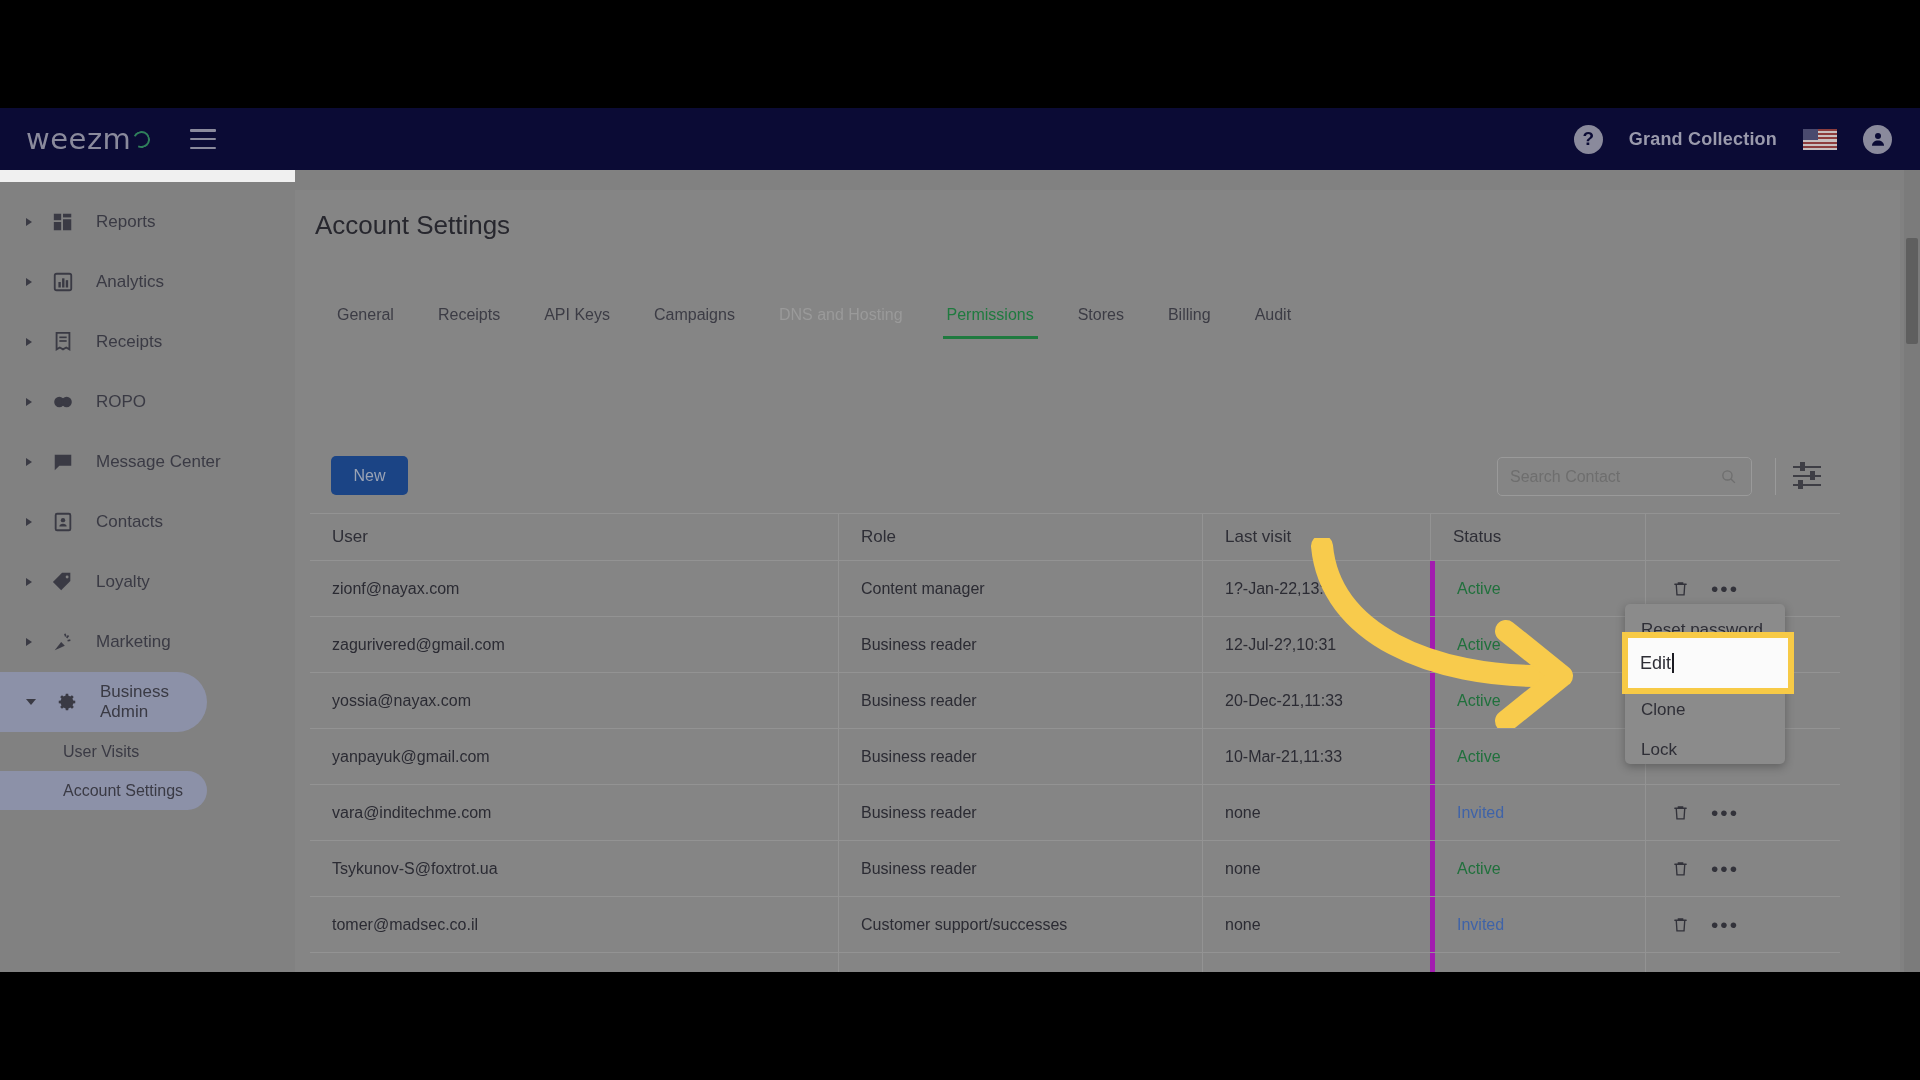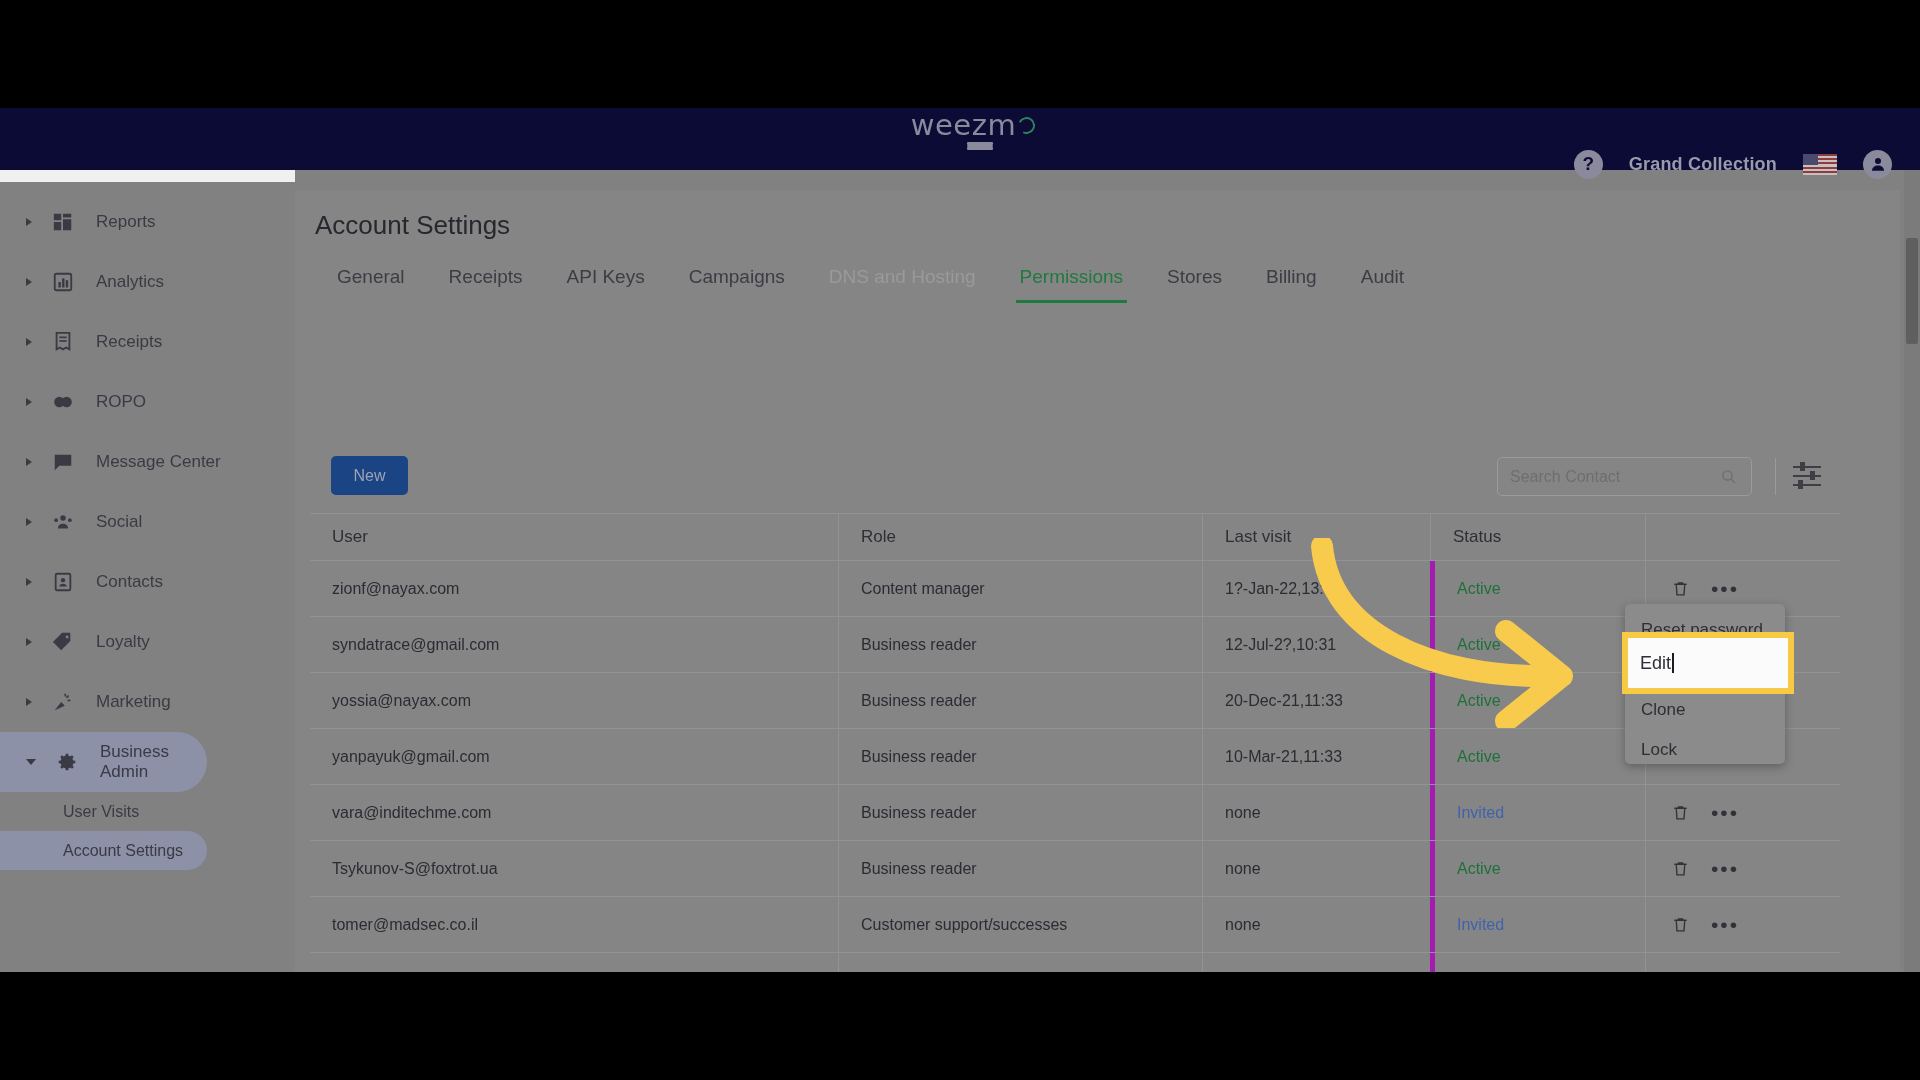--- a/index.html
+++ b/index.html
@@ -19,21 +19,20 @@
     overflow: hidden;
   }
 
   
   #navbar {
     position: absolute; left: 0; top: 0;
     width: 1920px; height: 62px;
     background: #0b0b35;
     display: flex; align-items: center;
     z-index: 5;
-    flex-direction: column;
   }
   #logo {
     margin-left: 26px;
     font-size: 29px;
     letter-spacing: .5px;
     color: #8a8a9c;
     font-weight: 400;
     display: flex; align-items: center;
     font-family: "DejaVu Sans", sans-serif;
   }
@@ -144,23 +143,23 @@
   }
   #page-title {
     position:absolute; left: 20px; top: 20px;
     font-size: 26px; color: #27272e; font-weight: 400;
   }
   #tabs {
     position:absolute; left: 20px; top: 76px;
     display:flex; align-items:flex-end; gap: 0;
   }
   .tab {
-    font-size: 19px; color: #3c3c45;
+    font-size: 16px; color: #3c3c45;
     padding: 0 22px 15px 22px;
-    cursor:pointer; position:relative;
+    cursor:pointer; position:relative;margin-top:40px;
   }
   .tab.disabled { color: #9a9a9a; }
   .tab.active { color: #1f7a3f; }
   .tab.active::after {
     content:""; position:absolute; left:18px; right:18px; bottom:0;
     height: 3px; background:#1f7a3f;
   }
 
   
   #btn-new {
@@ -344,32 +343,20 @@
     <div class="side-item">
       <span class="caret"></span>
       <span class="ico">
         <svg viewBox="0 0 24 24">
             <path d="M3 4h18v12H8l-5 5z"></path>
           </svg>
       </span>
       <span>Message Center</span>
     </div>
 
-    <div class="side-item">
-      <span class="caret"></span>
-      <span class="ico">
-        <svg viewBox="0 0 24 24">
-            <circle cx="12" cy="7.5" r="3"></circle>
-            <path d="M6.5 19c0-3.2 2.4-5 5.5-5s5.5 1.8 5.5 5z"></path>
-            <circle cx="4.5" cy="10" r="2"></circle>
-            <circle cx="19.5" cy="10" r="2"></circle>
-          </svg>
-      </span>
-      <span>Social</span>
-    </div>
 
     <div class="side-item">
       <span class="caret"></span>
       <span class="ico">
         <svg viewBox="0 0 24 24">
             <rect x="4" y="3" width="16" height="18" rx="1.5" fill="none" stroke="#3a3a44" stroke-width="2"></rect>
             <circle cx="12" cy="10" r="2.4"></circle>
             <path d="M8 17c0-2 1.8-3 4-3s4 1 4 3z"></path>
           </svg>
       </span>
@@ -470,21 +457,21 @@
             <span class="st-active">Active</span>
           </div>
           <div class="c-act">
             <svg class="ic-trash" viewBox="0 0 24 24">
               <path d="M4 6h16M9 6V4h6v2M6 6l1 15h10l1-15" fill="none" stroke="#32323a" stroke-width="1.9" stroke-linecap="round"></path>
             </svg>
             <span class="ic-dots">•••</span>
           </div>
         </div>
         <div class="trow">
-          <div class="c-user">syndatrace@gmail.com</div>
+          <div class="c-user">zagurivered@gmail.com</div>
           <div class="c-role">Business reader</div>
           <div class="c-visit">12-Jul-2?,10:31</div>
           <div class="c-status">
             <span class="st-active">Active</span>
           </div>
           <div class="c-act">
             <svg class="ic-trash" viewBox="0 0 24 24">
               <path d="M4 6h16M9 6V4h6v2M6 6l1 15h10l1-15" fill="none" stroke="#32323a" stroke-width="1.9" stroke-linecap="round"></path>
             </svg>
             <span class="ic-dots">•••</span>

